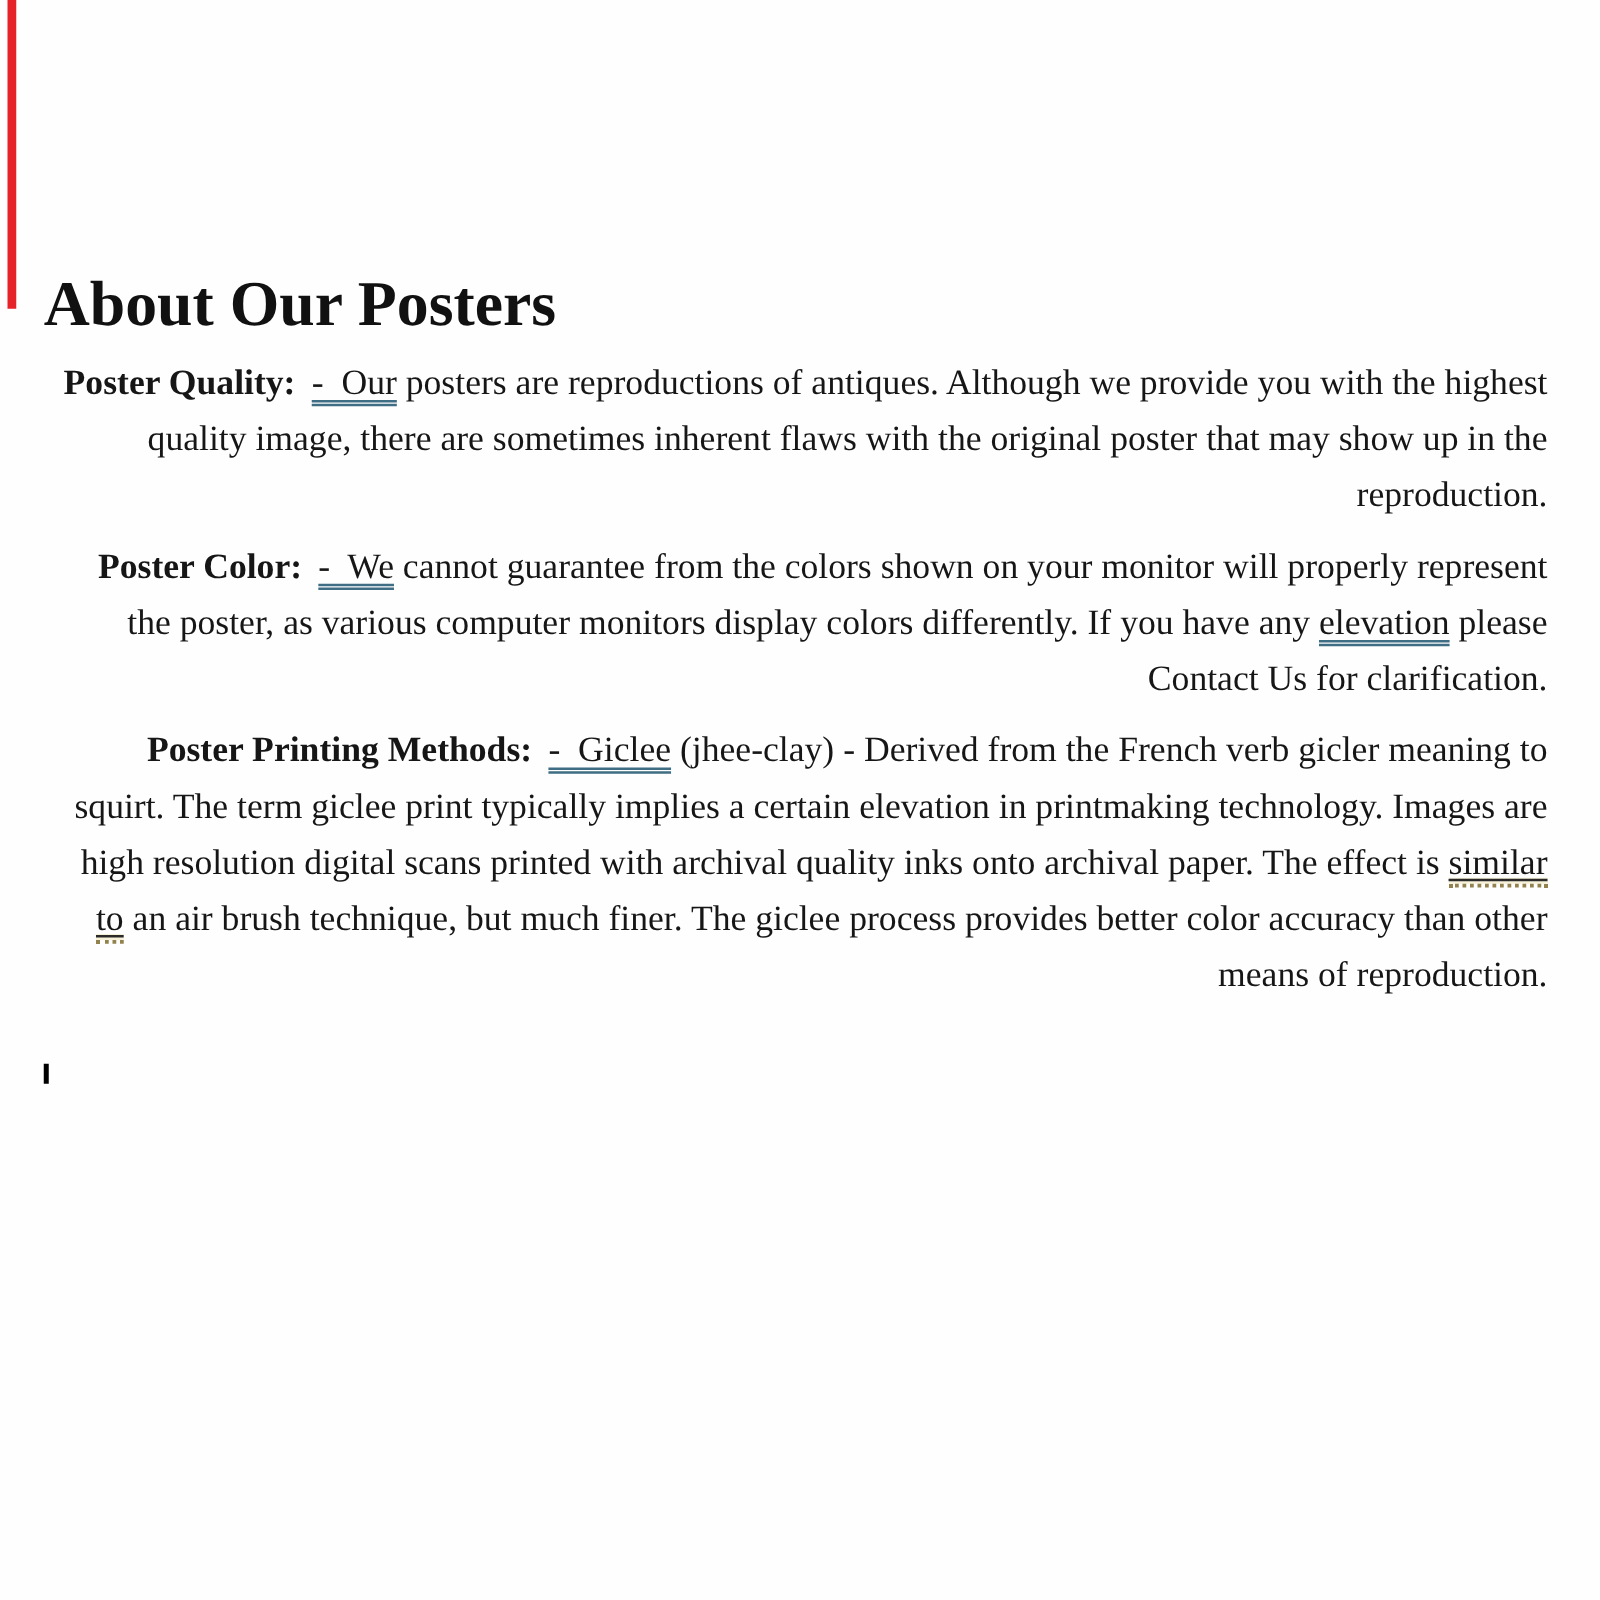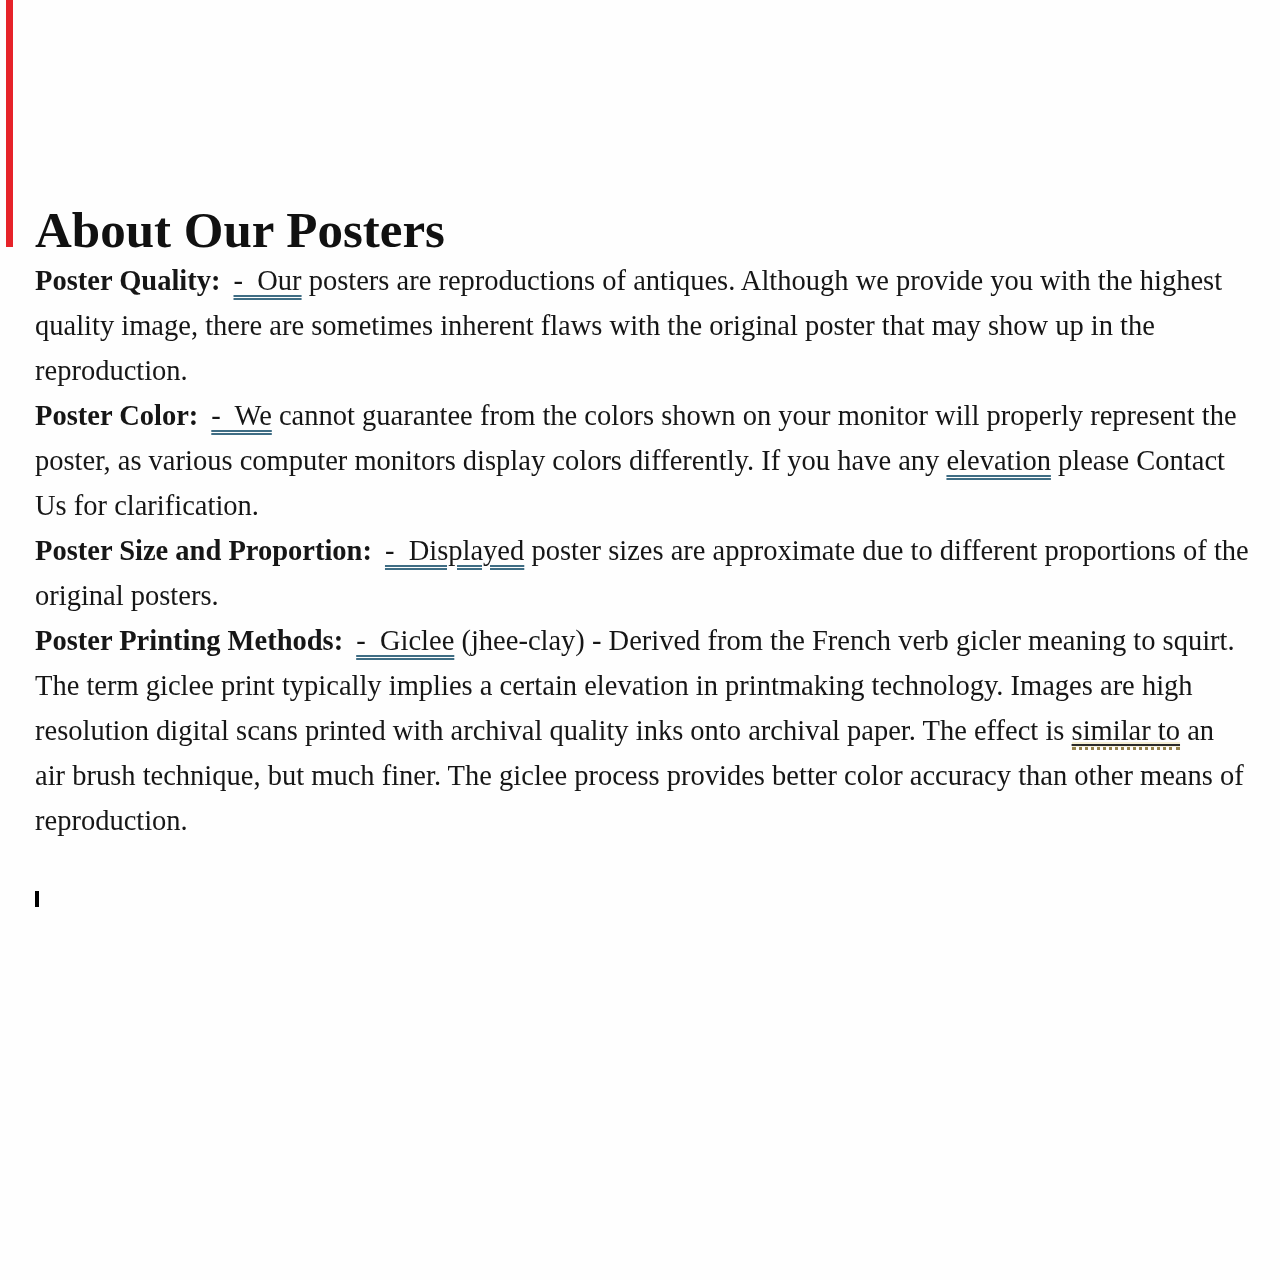--- a/index.html
+++ b/index.html
@@ -17,34 +17,35 @@
     left: 6px;
     top: 0;
     width: 7px;
     height: 247px;
     background: #e62329;
   }
   .content {
     position: absolute;
     left: 35px;
     right: 30px;
-    top: 4px;
+    top: 18px;
   }
   h1.title {
     margin: 198px 0 0 0;
     font-size: 51px;
     line-height: 56px;
     font-weight: bold;
     color: #111;
   }
   p.para {
     font-size: 28.5px;
     line-height: 45px;
-    margin: 0;
+    margin: 12px;
     color: #161616;
+    text-align: right;
   }
   .p1 { margin-top: 57px; }
   .p2, .p3, .p4 { margin-top: 46px; }
   .b { font-weight: bold; }
   .u2 {
     white-space: pre-wrap;
     text-decoration: underline;
     text-decoration-style: double;
     text-decoration-color: #3f6d84;
     text-decoration-thickness: 2px;
@@ -80,19 +81,18 @@
 <div class="page">
   <div class="red-bar"></div>
 
   <div class="content">
     <h1 class="title">About Our Posters</h1>
 
     <p class="para p1"><span class="b">Poster Quality:</span><span class="u2 dash">-  Our</span><span> posters are reproductions of antiques. Although we provide you with the highest quality image, there are sometimes inherent flaws with the original poster that may show up in the reproduction.</span></p>
 
     <p class="para p2"><span class="b">Poster Color:</span><span class="u2 dash">-  We</span><span> cannot guarantee from the colors shown on your monitor will properly represent the poster, as various computer monitors display colors differently. If you have any </span><span class="u2">elevation</span><span> please Contact Us for clarification.</span></p>
 
-    <p class="para p3"><span class="b">Poster Size and Proportion:</span><span class="u2 dash">-  Displayed</span><span> poster sizes are approximate due to different proportions of the original posters.</span></p>
 
     <p class="para p4"><span class="b">Poster Printing Methods:</span><span class="u2 dash">-  Giclee</span><span> (</span><span class="sq">jhee</span><span>-clay) - Derived from the French verb </span><span class="sq">gicler</span><span> meaning to squirt. The term giclee print typically implies a certain elevation in printmaking technology. Images are high resolution digital scans printed with archival quality inks onto archival paper. The effect is </span><span class="gram">similar to</span><span> an air brush technique, but much finer. The giclee process provides better color accuracy than other means of reproduction.</span></p>
 
     <div class="caret"></div>
   </div>
 </div>
 
 </body></html>

